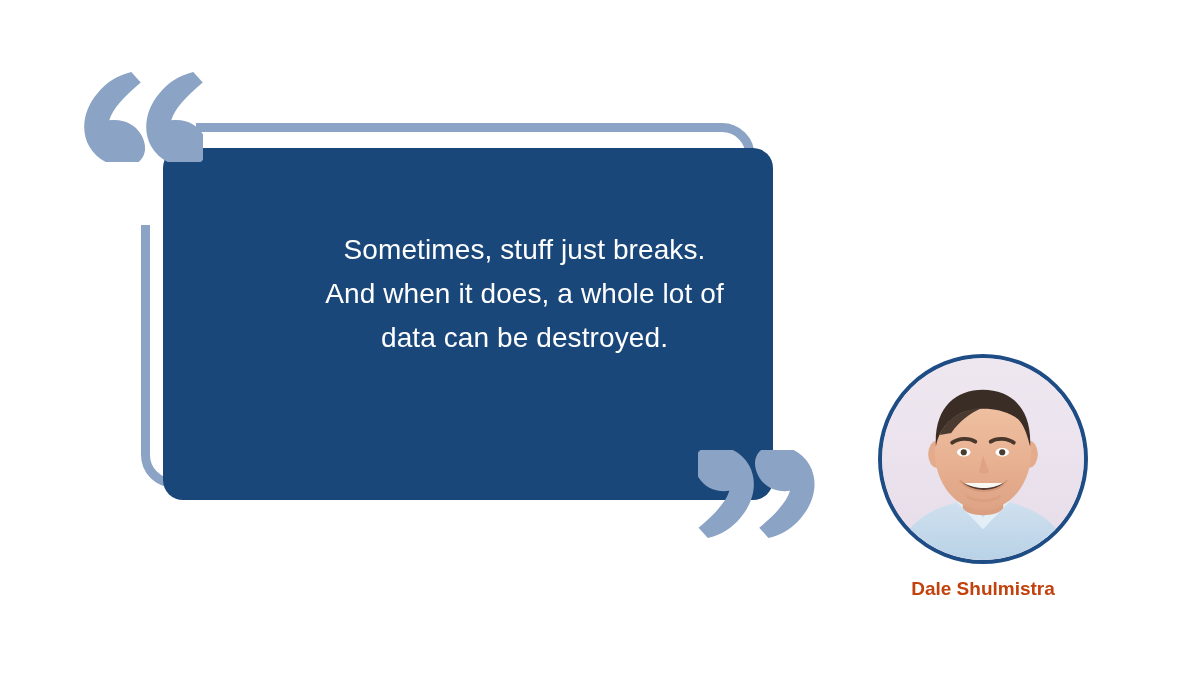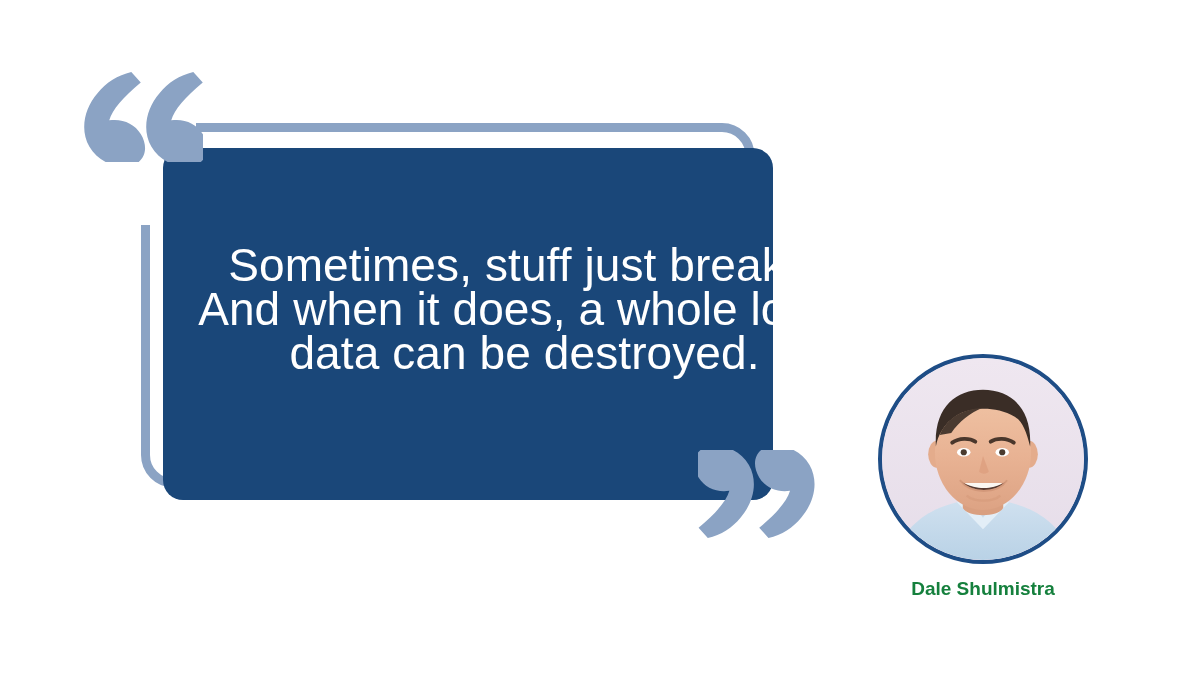--- a/index.html
+++ b/index.html
@@ -37,25 +37,25 @@
     width: 610px;
     height: 352px;
     background: #1a4779;
     border-radius: 20px;
   }
 
   
   .quote-text {
     position: absolute;
     left: 163px;
-    top: 243px;
+    top: 228px;
     width: 723px;
     text-align: center;
     color: #ffffff;
-    font-size: 46px;
+    font-size: 28px;
     line-height: 44px;
     font-weight: 400;
     letter-spacing: 0.1px;
     white-space: pre-line;
   }
 
   
   .qmark {
     position: absolute;
   }
@@ -77,21 +77,21 @@
   }
   .avatar svg { display: block; width: 100%; height: 100%; }
 
   
   .attribution {
     position: absolute;
     left: 783px;
     top: 576px;
     width: 400px;
     text-align: center;
-    color: #15803d;
+    color: #c2410c;
     font-weight: bold;
     font-size: 19px;
     line-height: 25px;
   }
   .attrib-name { display: block; }
   .attrib-role { display: block; }
 </style>
 </head>
 <body>
 

